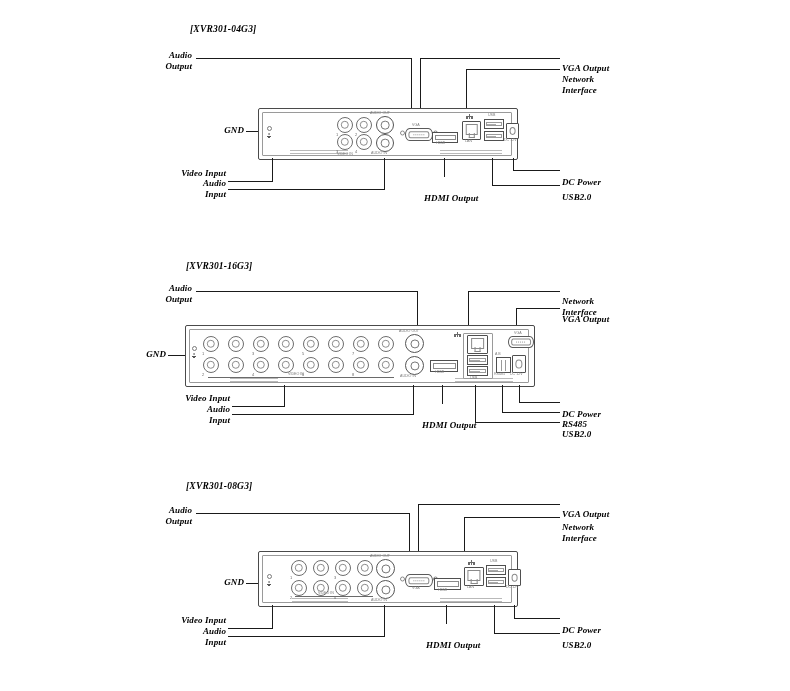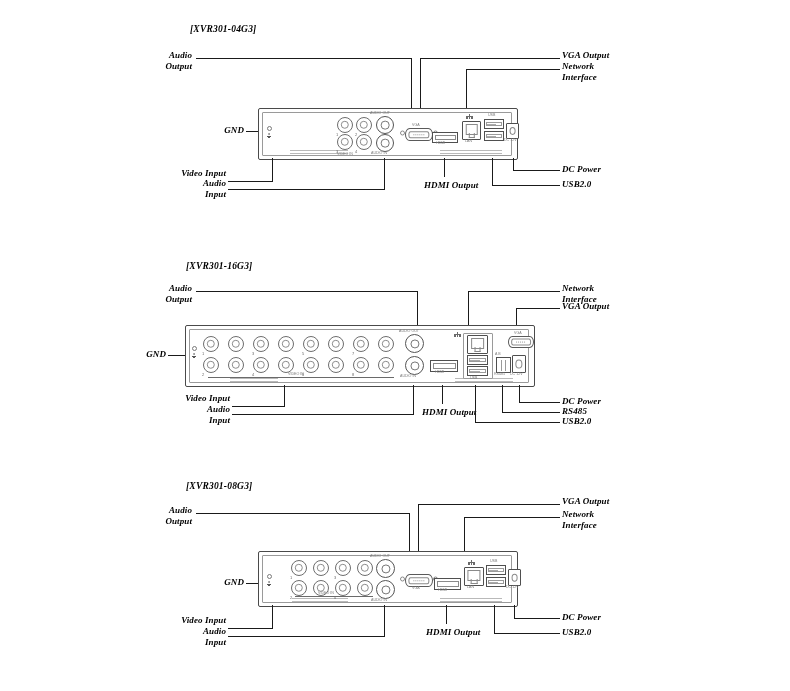--- a/index.html
+++ b/index.html
@@ -6,21 +6,21 @@
   body{width:790px;height:691px;position:relative;
        font-family:"Liberation Serif",serif;color:#000;overflow:hidden;}
   .panel{position:absolute;left:0;top:0;width:790px;}
 
   .title{position:absolute;font-style:italic;font-weight:bold;font-size:9.5px;
          letter-spacing:.2px;white-space:nowrap;}
 
   .lbl{position:absolute;font-style:italic;font-weight:bold;font-size:9px;
        line-height:10.5px;white-space:nowrap;letter-spacing:.1px;}
   .lbl.r{text-align:right;}
-  .lbl.l{text-align:left;}
+  .lbl.l{text-align:left;margin-top:13px;}
 
   
   .ln{position:absolute;background:#1a1a1a;}
   .lnh{height:1.4px;}
   .lnv{width:1.4px;}
 
   
   .chassis{position:absolute;border:1.4px solid #4a4a4a;background:#fff;border-radius:2px;}
   .chassis-inner{position:absolute;border:1px solid #9a9a9a;border-radius:1px;}
   .vent{position:absolute;height:2px;border-top:1px solid #b9b9b9;border-bottom:1px solid #b9b9b9;}

